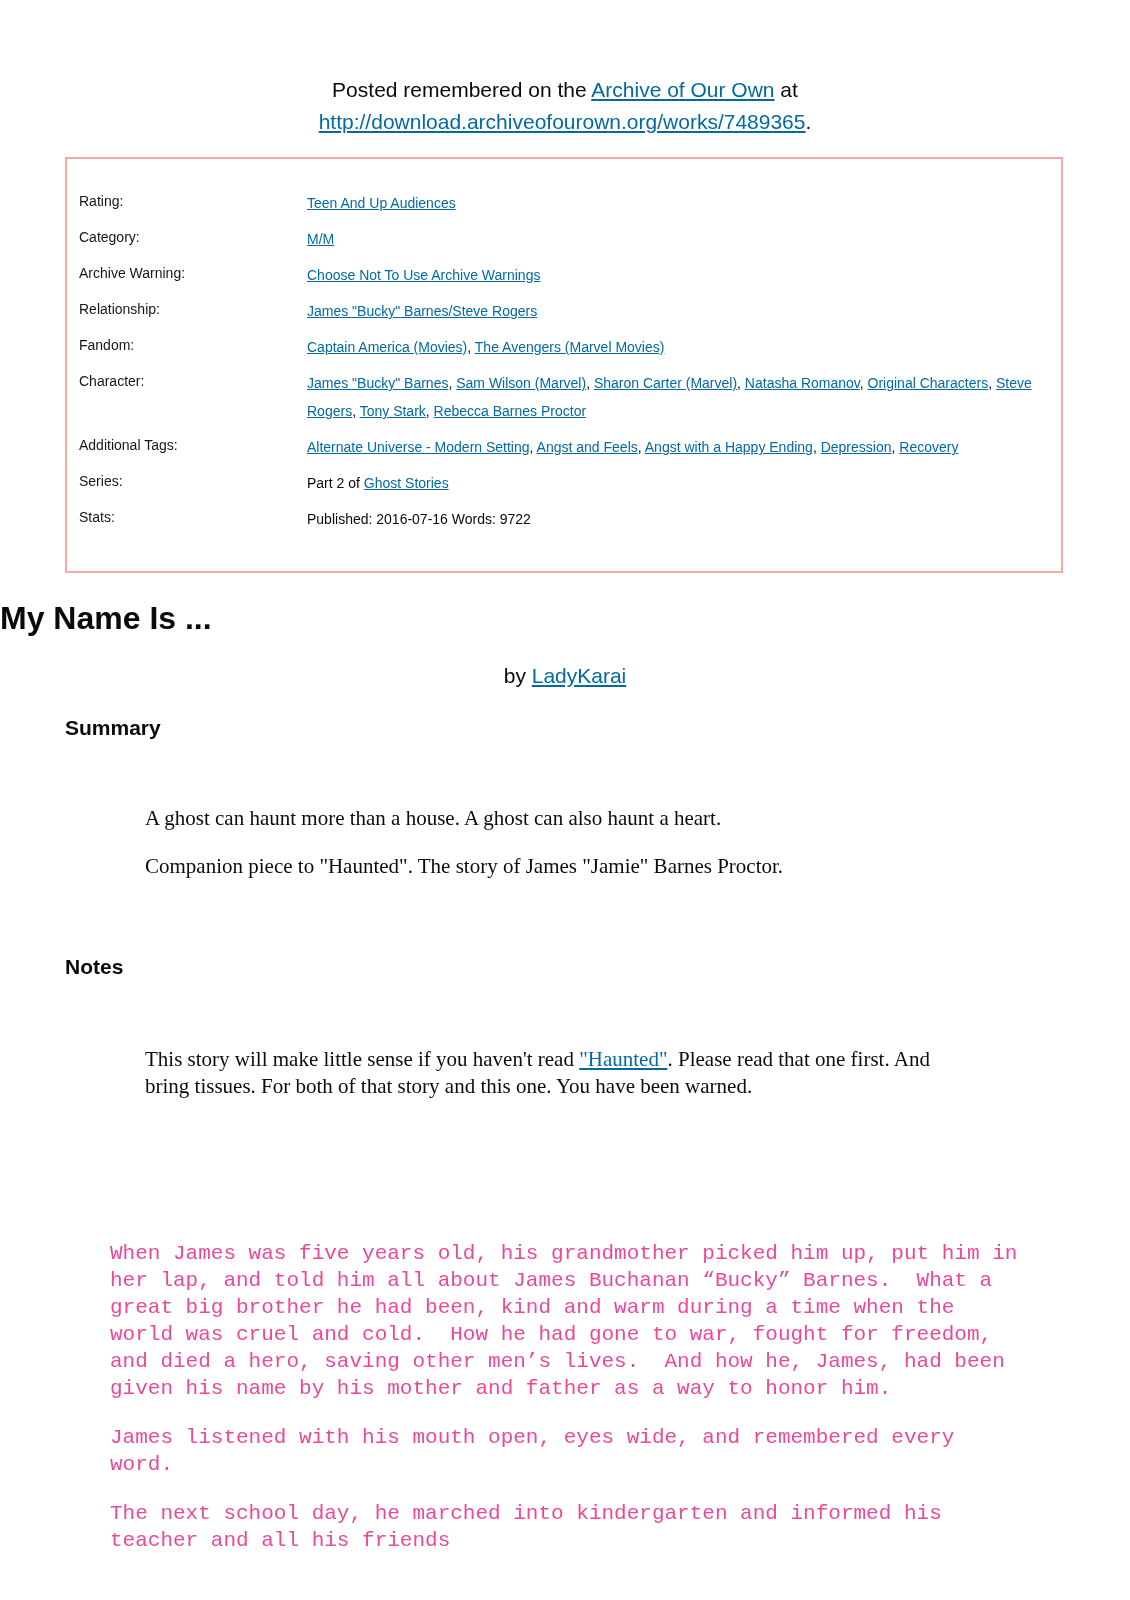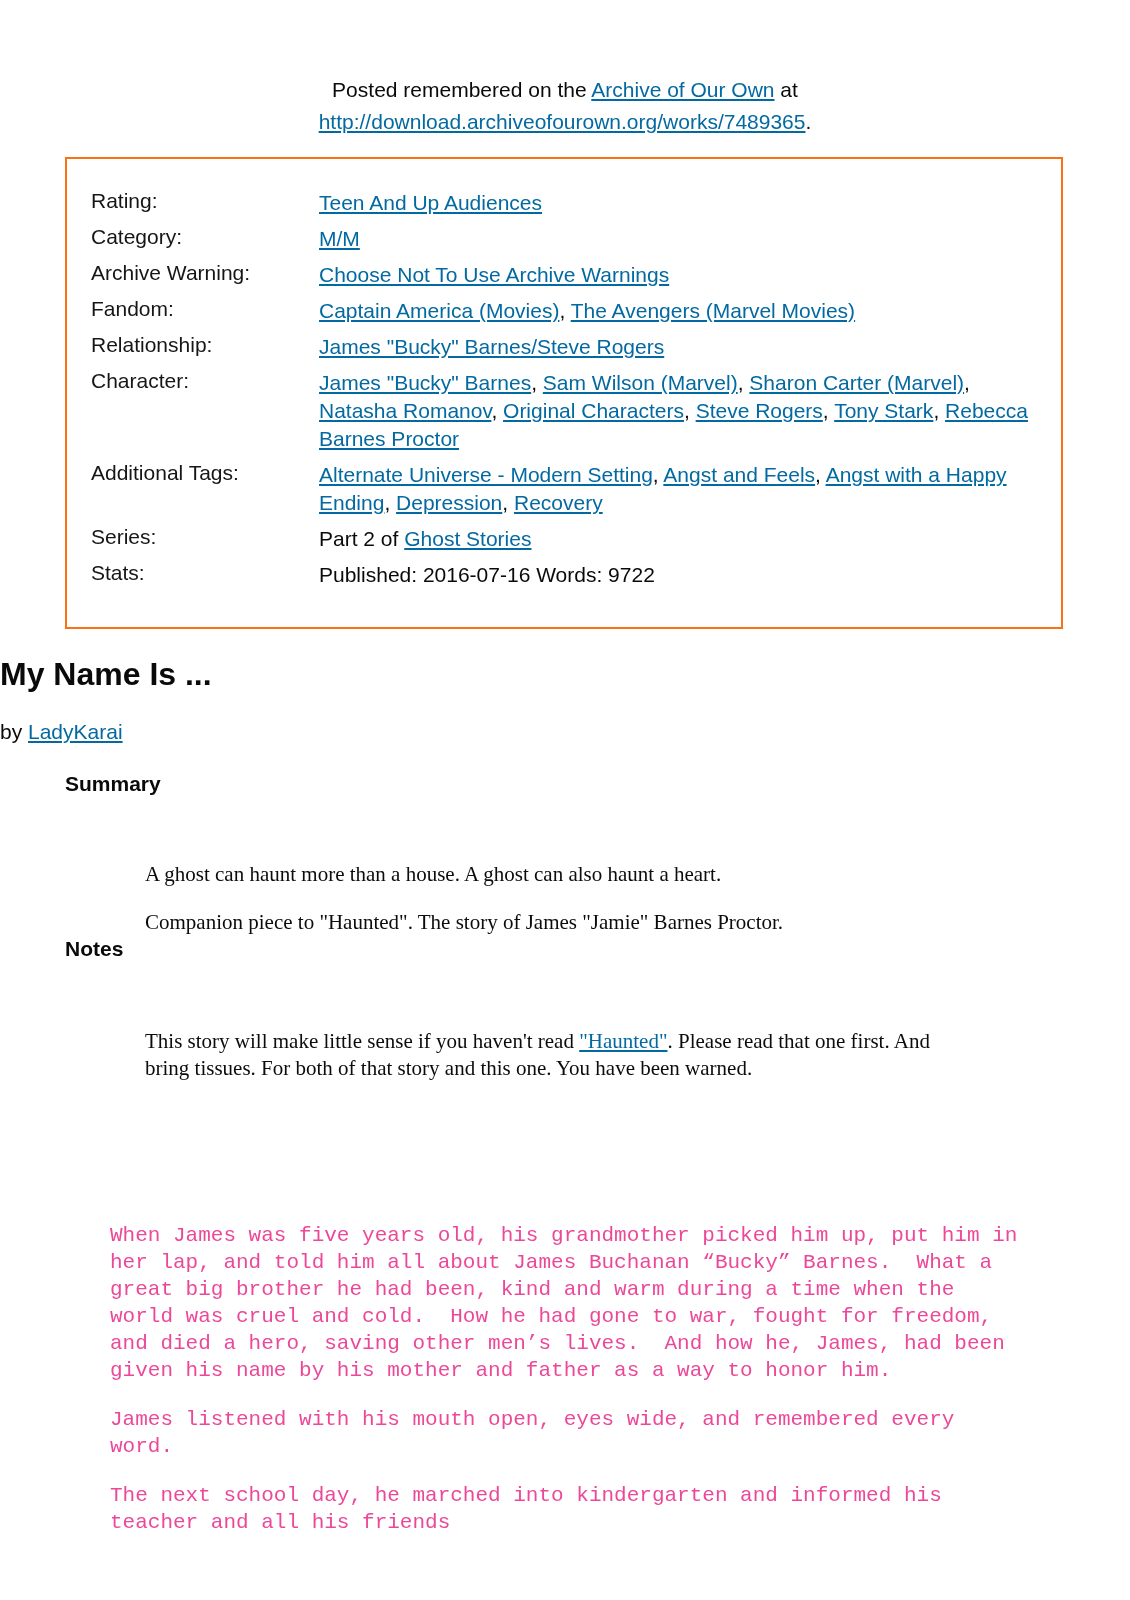--- a/index.html
+++ b/index.html
@@ -22,51 +22,52 @@
   .top-note {
     margin-top: 74px;
     text-align: center;
     font-size: 21px;
     line-height: 32px;
   }
 
   
   .meta-box {
     margin: 19px 67px 0 65px;
-    border: 2px solid #f97316;
-    padding: 28px 26px 32px 24px;
-    font-size: 21px;
+    border: 2px solid #fca5a5;
+    padding: 28px 26px 32px 12px;
+    font-size: 14px;
     box-sizing: border-box;
   }
   .meta-row { display: flex; align-items: flex-start; margin-bottom: 6px; }
   .meta-label { width: 228px; flex: none; line-height: 28px; color: #161616; }
   .meta-value { flex: 1; line-height: 28px; padding-top: 2px; }
 
   
   .work-title {
     margin: 26px 0 0 0;
     text-align: left;
     font-size: 32px;
     font-weight: bold;
     line-height: 38px;
   }
   .byline {
     margin-top: 26px;
+    text-align: center;
     font-size: 21px;
     line-height: 26px;
   }
 
   .section-heading {
     margin: 0 0 0 65px;
     font-size: 21px;
     font-weight: bold;
     line-height: 26px;
   }
   .heading-summary { margin-top: 26px; }
-  .heading-notes { }
+  .heading-notes { margin-top: 74px; }
 
   blockquote {
     font-family: "Liberation Serif", serif;
     font-size: 21px;
     line-height: 27px;
     color: #0c0c0c;
   }
   .summary-quote { margin: 64px 260px 0 145px; }
   .notes-quote   { margin: 66px 160px 0 145px; }
   blockquote p { margin: 0 0 21px 0; }
@@ -99,26 +100,26 @@
       </div>
       <div class="meta-row">
         <div class="meta-label">Category:</div>
         <div class="meta-value"><a class="lnk">M/M</a></div>
       </div>
       <div class="meta-row">
         <div class="meta-label">Archive Warning:</div>
         <div class="meta-value"><a class="lnk">Choose Not To Use Archive Warnings</a></div>
       </div>
       <div class="meta-row">
+        <div class="meta-label">Relationship:</div>
+        <div class="meta-value"><a class="lnk">James "Bucky" Barnes/Steve Rogers</a></div>
+      </div>
+      <div class="meta-row">
         <div class="meta-label">Fandom:</div>
         <div class="meta-value"><a class="lnk">Captain America (Movies)</a><span>, </span><a class="lnk">The Avengers (Marvel Movies)</a></div>
-      </div>
-      <div class="meta-row">
-        <div class="meta-label">Relationship:</div>
-        <div class="meta-value"><a class="lnk">James "Bucky" Barnes/Steve Rogers</a></div>
       </div>
       <div class="meta-row">
         <div class="meta-label">Character:</div>
         <div class="meta-value"><a class="lnk">James "Bucky" Barnes</a><span>, </span><a class="lnk">Sam Wilson (Marvel)</a><span>, </span><a class="lnk">Sharon Carter (Marvel)</a><span>, </span><a class="lnk">Natasha Romanov</a><span>, </span><a class="lnk">Original Characters</a><span>, </span><a class="lnk">Steve Rogers</a><span>, </span><a class="lnk">Tony Stark</a><span>, </span><a class="lnk">Rebecca Barnes Proctor</a></div>
       </div>
       <div class="meta-row">
         <div class="meta-label">Additional Tags:</div>
         <div class="meta-value"><a class="lnk">Alternate Universe - Modern Setting</a><span>, </span><a class="lnk">Angst and Feels</a><span>, </span><a class="lnk">Angst with a Happy Ending</a><span>, </span><a class="lnk">Depression</a><span>, </span><a class="lnk">Recovery</a></div>
       </div>
       <div class="meta-row">

